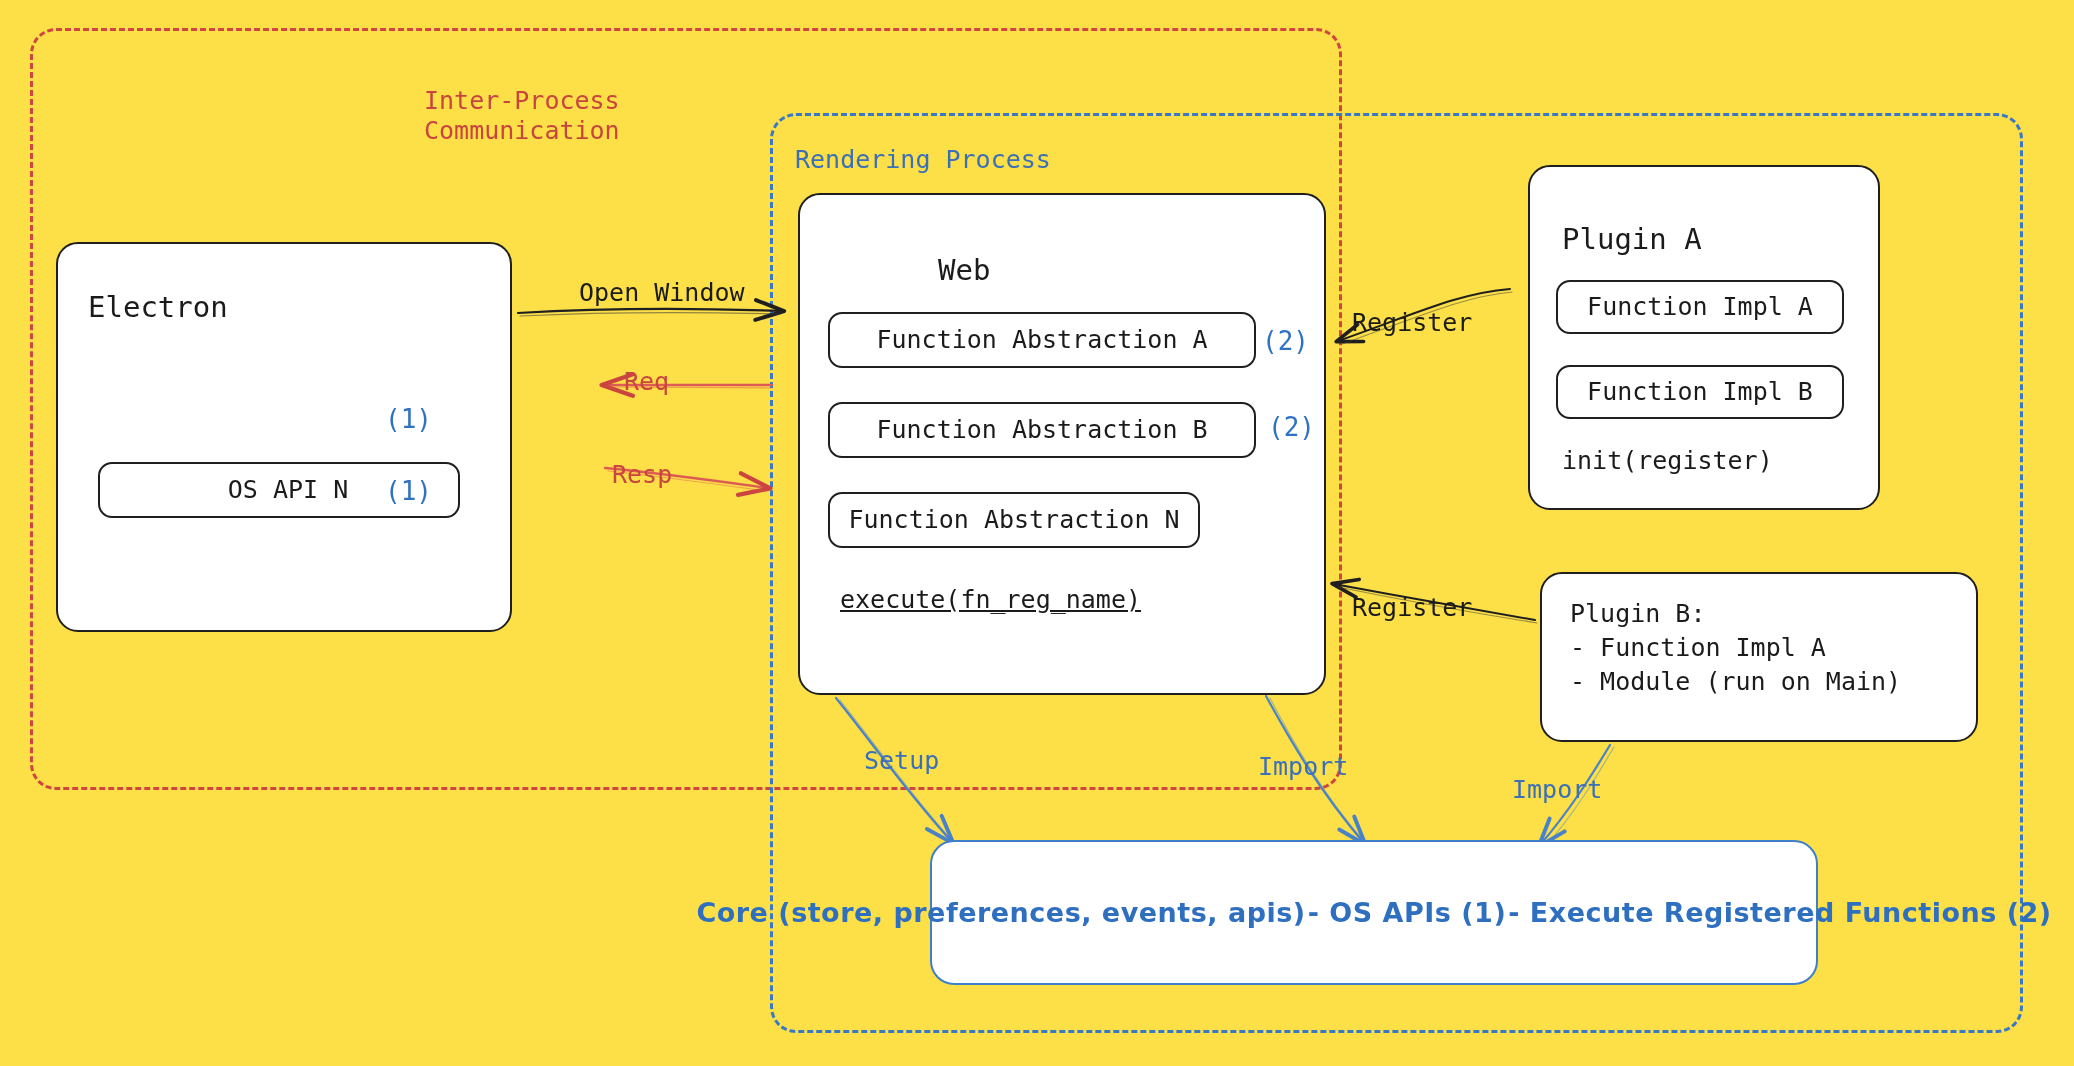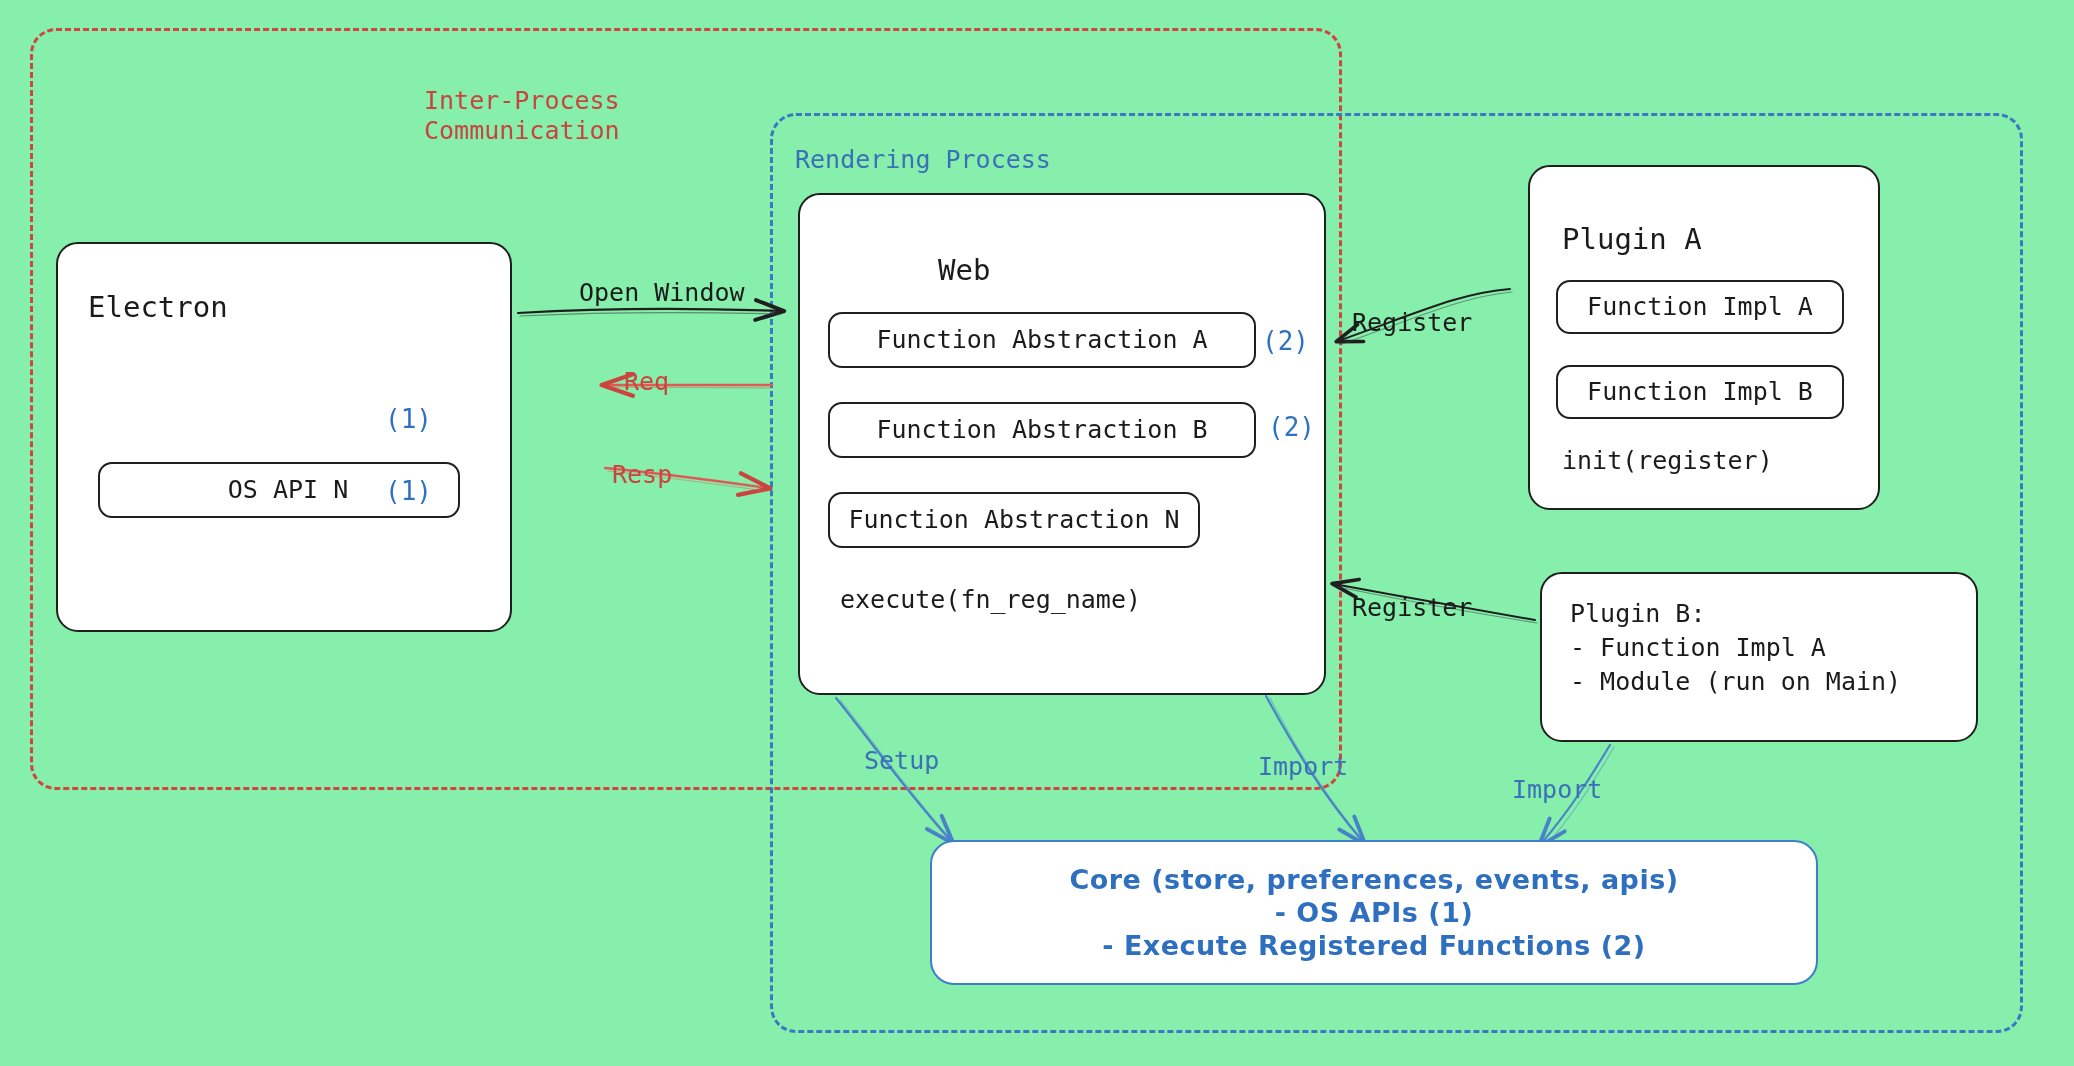--- a/index.html
+++ b/index.html
@@ -4,21 +4,21 @@
 <style>
   html, body {
     margin: 0;
     padding: 0;
     background: #ffffff;
   }
   #canvas {
     position: relative;
     width: 2074px;
     height: 1066px;
-    background: #86efac;
+    background: #fde047;
     overflow: hidden;
     font-family: "DejaVu Sans Mono", "Liberation Mono", monospace;
   }
   .layer-svg {
     position: absolute;
     left: 0;
     top: 0;
     width: 2074px;
     height: 1066px;
     pointer-events: none;
@@ -111,21 +111,20 @@
 
   
   #core-box {
     position: absolute;
     left: 930px; top: 840px; width: 888px; height: 145px;
     box-sizing: border-box;
     border: 2.6px solid #3f7ec9;
     border-radius: 24px;
     background: #ffffff;
     display: flex;
-    flex-direction: column;
     align-items: center;
     justify-content: center;
     gap: 2px;
   }
   #core-box .core-line {
     color: #2f6fc0;
     font-family: "DejaVu Sans", "Liberation Sans", sans-serif;
     font-weight: bold;
     font-size: 27px;
     letter-spacing: 0.5px;
@@ -218,21 +217,21 @@
 
   <div class="chip" style="left:828px; top:402px; width:428px; height:56px;">
     <span>Function Abstraction B</span>
   </div>
   <div class="marker" style="left:1268px; top:412px;">(2)</div>
 
   <div class="chip" style="left:828px; top:492px; width:372px; height:56px;">
     <span>Function Abstraction N</span>
   </div>
 
-  <div class="note" style="left:840px; top:583px;">execute(fn_reg_name)</div>
+  <div class="note" style="left:840px; top:583px;text-decoration:underline;">execute(fn_reg_name)</div>
 
   <div class="node" id="plugin-a-box" style="left:1528px; top:165px; width:352px; height:345px;"></div>
   <div class="node-title" style="left:1562px; top:222px;">Plugin A</div>
 
   <div class="chip" style="left:1556px; top:365px; width:288px; height:54px;">
     <span>Function Impl B</span>
   </div>
   <div class="chip" style="left:1556px; top:280px; width:288px; height:54px;">
     <span>Function Impl A</span>
   </div>

